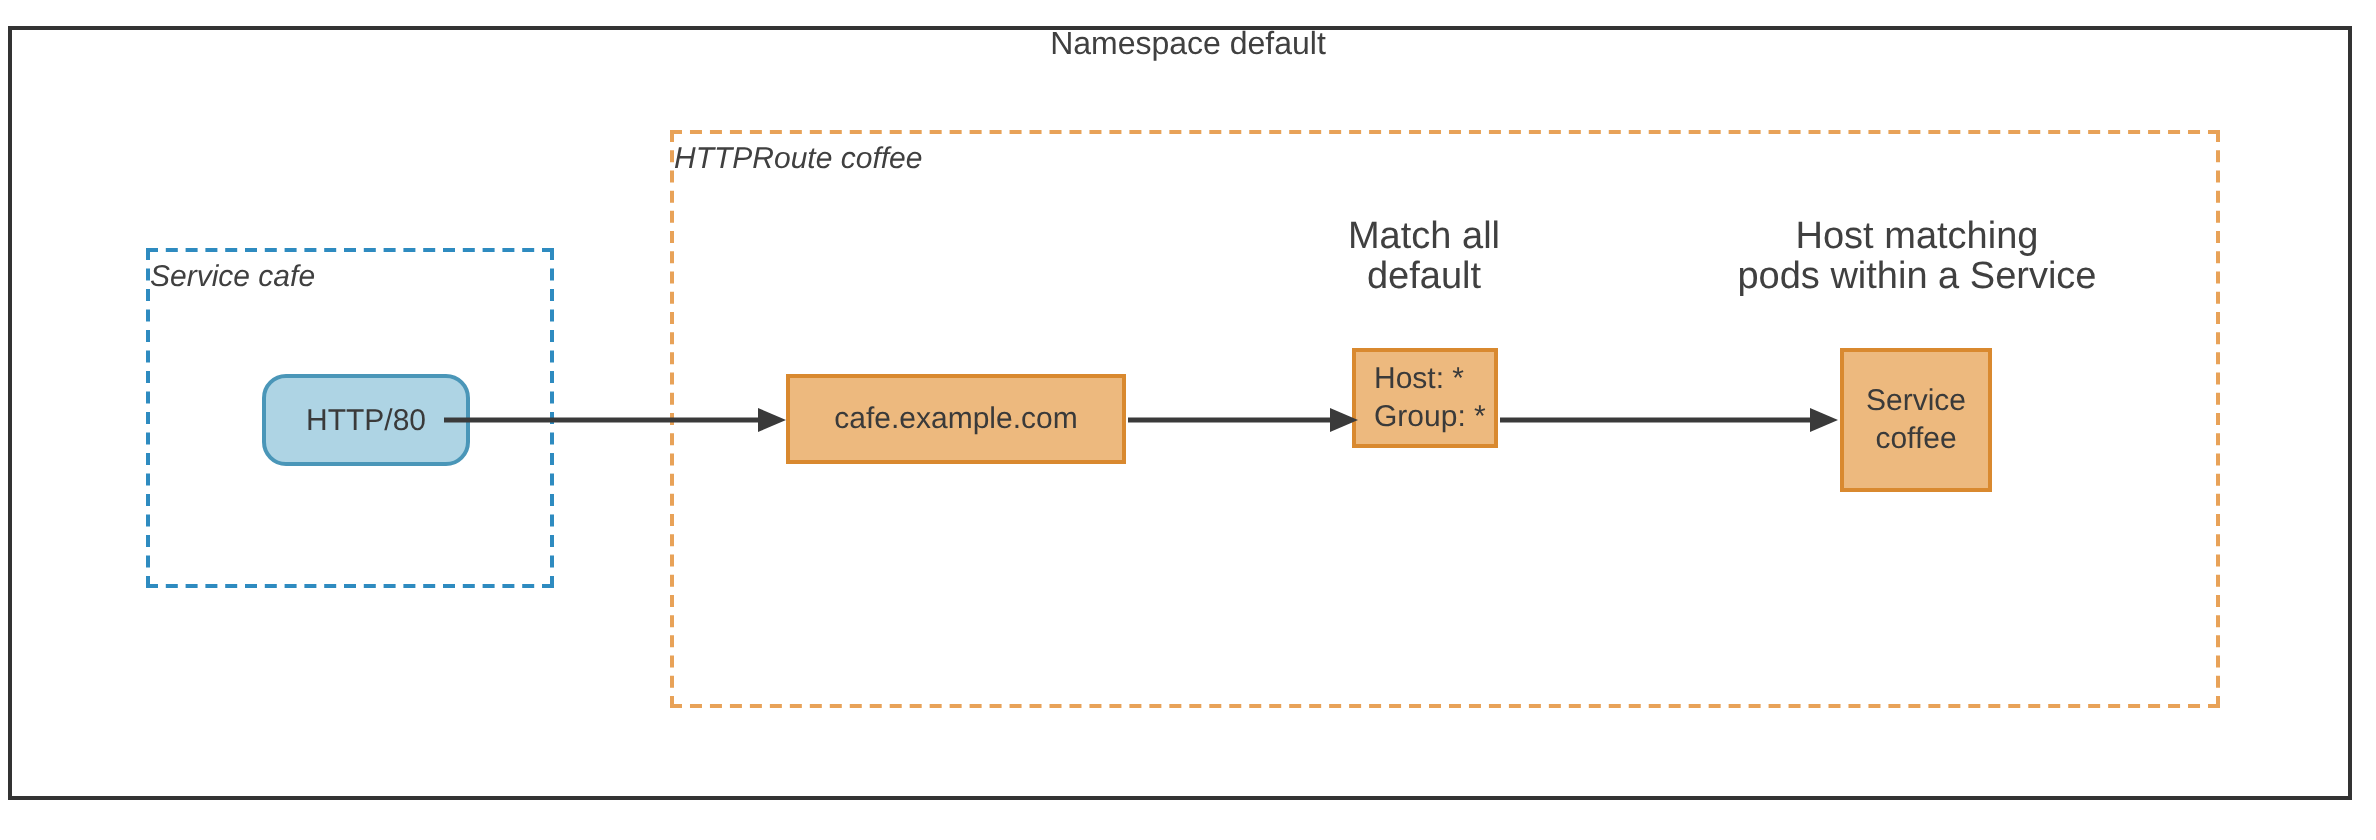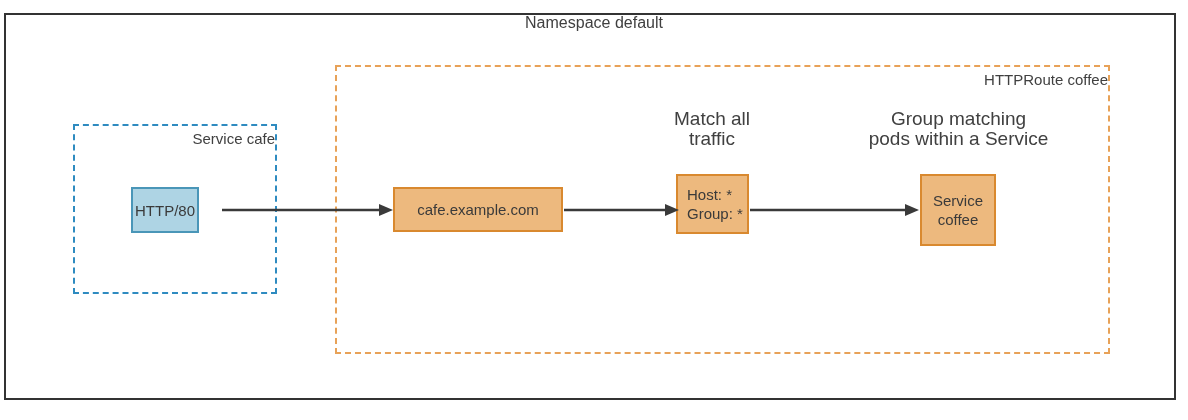--- a/index.html
+++ b/index.html
@@ -39,23 +39,24 @@
     width: 204px; height: 170px;
     border: 2px dashed #2e8bc0;
   }
   .httproute-box {
     left: 335px; top: 65px;
     width: 775px; height: 289px;
     border: 2px dashed #e8a258;
   }
   .group-label {
     width: 100%;
-    text-align: right;
+    text-align: left;
     font-size: 15px;
     padding-top: 4px;
+    font-style: italic;
   }
 
   
   .node {
     box-sizing: border-box;
     display: flex;
     flex-direction: column;
     align-items: center;
     justify-content: center;
     font-size: 15px;
@@ -63,23 +64,23 @@
     color: #3a3a3a;
   }
   .node-blue {
     background: #aed4e4;
     border: 2px solid #4a96b8;
   }
   .node-orange {
     background: #edb97e;
     border: 2px solid #d9892f;
   }
-  .node-listener { left: 131px; top: 187px; width: 68px;  height: 46px; }
+  .node-listener { left: 131px; top: 187px; width: 104px;  height: 46px; border-radius: 12px; }
   .node-hostname { left: 393px; top: 187px; width: 170px; height: 45px; }
-  .node-match    { left: 676px; top: 174px; width: 73px;  height: 60px; align-items: flex-start; padding-left: 9px; }
+  .node-match    { left: 676px; top: 174px; width: 73px;  height: 50px; align-items: flex-start; padding-left: 9px; }
   .node-service  { left: 920px; top: 174px; width: 76px;  height: 72px; }
 
   
   .annotation {
     text-align: center;
     font-size: 19px;
     line-height: 20px;
   }
   .annotation-match   { left: 642px; top: 109px; width: 140px; }
   .annotation-service { left: 856px; top: 109px; width: 205px; }
@@ -102,24 +103,24 @@
   <div class="abs group-box gateway-box">
     <div class="group-label">Service cafe</div>
   </div>
 
   <div class="abs group-box httproute-box">
     <div class="group-label">HTTPRoute coffee</div>
   </div>
 
   <div class="abs annotation annotation-match">
     <div>Match all</div>
-    <div>traffic</div>
+    <div>default</div>
   </div>
   <div class="abs annotation annotation-service">
-    <div>Group matching</div>
+    <div>Host matching</div>
     <div>pods within a Service</div>
   </div>
 
   <div class="abs node node-blue node-listener">
     <span>HTTP/80</span>
   </div>
 
   <div class="abs node node-orange node-hostname">
     <span>cafe.example.com</span>
   </div>

